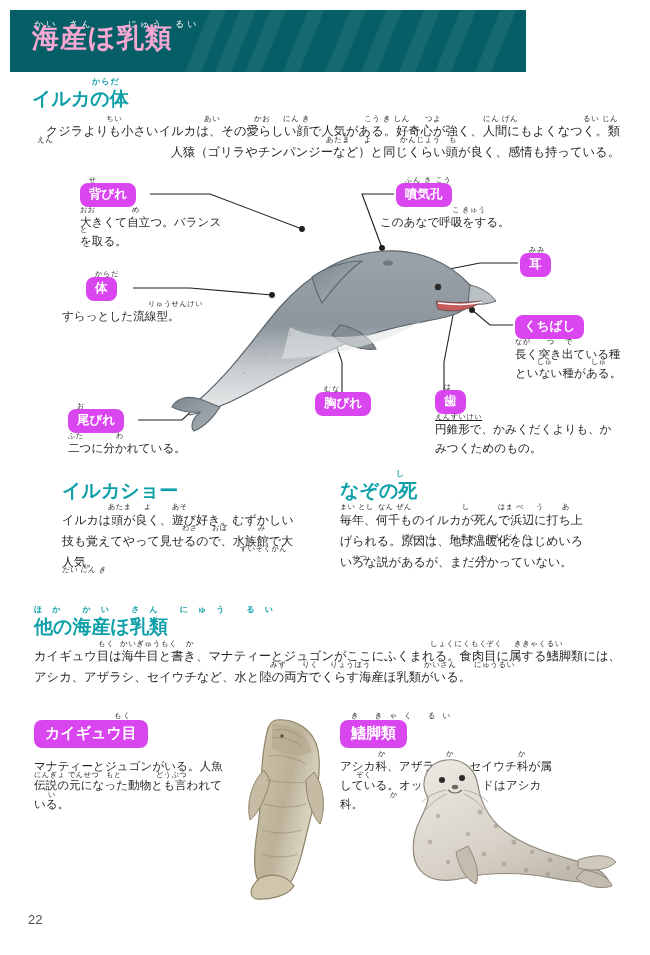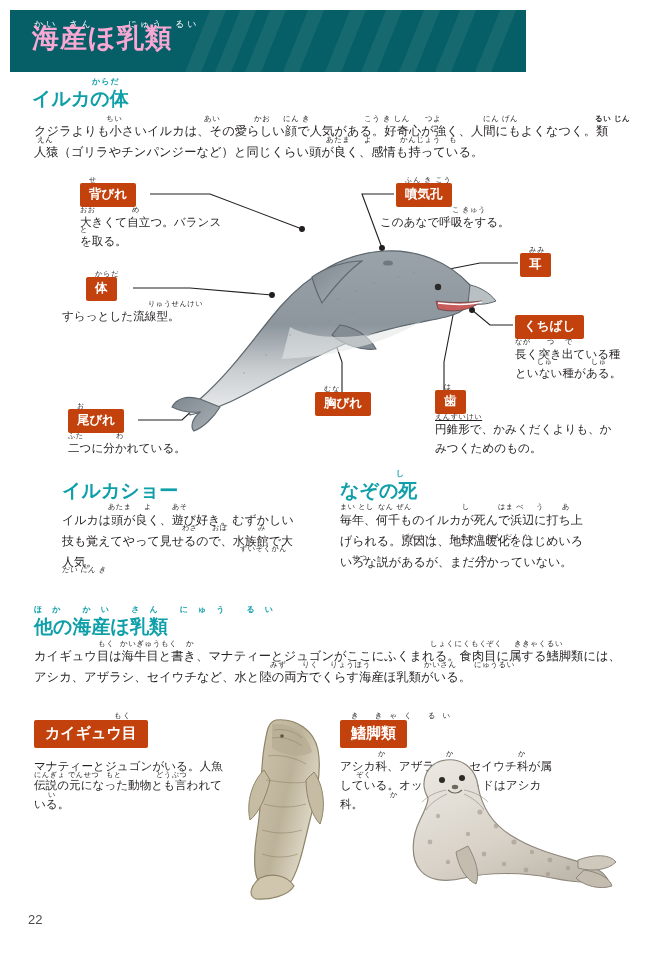--- a/index.html
+++ b/index.html
@@ -101,26 +101,26 @@
     top: -9px;
     font-size: 7.5px;
     color: #231f20;
     letter-spacing: 0.5px;
     white-space: nowrap;
   }
 
   
   .chip {
     position: absolute;
-    background: #c2410c;
+    background: #d946ef;
     color: #ffffff;
     font-size: 12.5px;
     font-weight: bold;
     padding: 3px 9px 4px 9px;
-    border-radius: 2px;
+    border-radius: 8px;
     white-space: nowrap;
   }
   .chip .rb {
     position: absolute;
     top: -8px;
     left: 9px;
     font-size: 7px;
     color: #231f20;
     font-weight: normal;
     letter-spacing: 1px;
@@ -220,29 +220,29 @@
       <path d="M332,382 L332,352 L318,312"></path>
       <circle cx="318" cy="312" r="2.4" fill="#231f20"></circle>
     </g>
   </svg>
 
   <div class="sec-heading" style="left:22px; top:76px;">
     <span class="rb" style="left:60px;">からだ</span>
     <span>イルカの体</span>
   </div>
 
-  <div class="para" style="left:24px; top:111px; width:586px;">
+  <div class="para" style="left:24px; top:111px; width:586px;text-align:right;">
     <span class="rb" style="left:72px; top:-8px;">ちい</span>
     <span class="rb" style="left:170px; top:-8px;">あい</span>
     <span class="rb" style="left:220px; top:-8px;">かお</span>
     <span class="rb" style="left:249px; top:-8px;">にん き</span>
     <span class="rb" style="left:330px; top:-8px;">こう き しん</span>
     <span class="rb" style="left:391px; top:-8px;">つよ</span>
     <span class="rb" style="left:421px; top:-8px;margin-left:28px;">にん げん</span>
-    <span class="rb" style="left:561px; top:-8px;font-weight:bold;">るい じん</span>
+    <span class="rb" style="left:549px; top:-8px;">るい じん</span>
     <span class="rb" style="left:3px; top:13px;">えん</span>
     <span class="rb" style="left:292px; top:13px;">あたま</span>
     <span class="rb" style="left:330px; top:13px;">よ</span>
     <span class="rb" style="left:366px; top:13px;">かんじょう</span>
     <span class="rb" style="left:415px; top:13px;">も</span>
     <span>クジラよりも小さいイルカは、その愛らしい顔で人気がある。好奇心が強く、人間にもよくなつく。類人猿（ゴリラやチンパンジーなど）と同じくらい頭が良く、感情も持っている。</span>
   </div>
 
   <div class="fig" style="left:160px; top:205px; width:330px; height:220px;">
     <svg width="330" height="220" viewBox="0 0 330 220">

